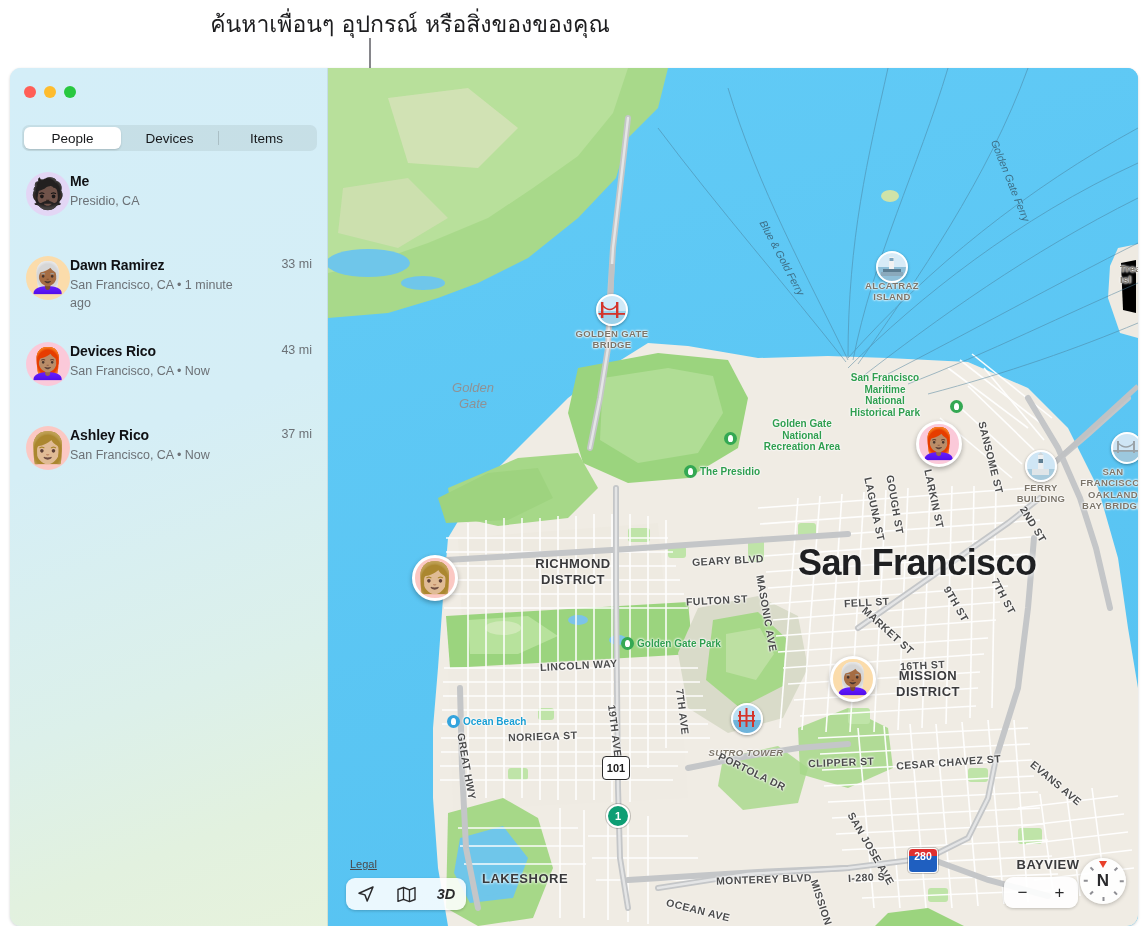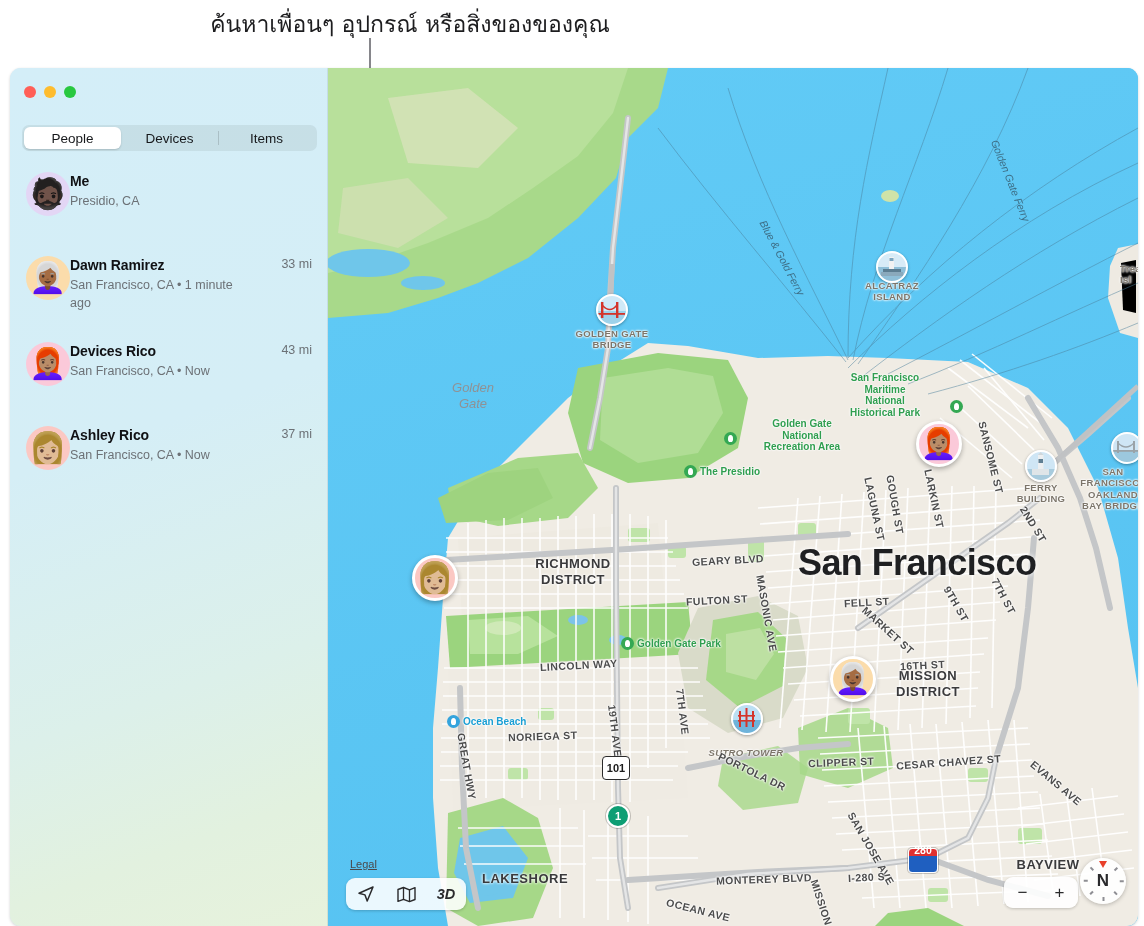--- a/index.html
+++ b/index.html
@@ -206,21 +206,21 @@
   .shield-ca {
     width: 24px; height: 24px; background: #0e9e74;
     border: 2px solid #fff; border-radius: 50%;
     color: #fff; box-shadow: 0 0 0 1px rgba(0,0,0,.2);
   }
   .shield-i {
     width: 30px; height: 25px; border-radius: 4px;
     background: linear-gradient(#e03030 0 30%, #1f5fc0 30% 100%);
     color: #fff; font-size: 10.5px; border: 1.5px solid #fff;
     box-shadow: 0 0 0 1px rgba(0,0,0,.2);
-    align-items: flex-end; padding-bottom: 16px;
+    align-items: flex-end; padding-bottom: 10px;
   }
 
   
   #legal-link {
     position: absolute; left: 22px; bottom: 56px;
     font-size: 11px; color: #4a4a4c;
     text-decoration: underline;
     margin-top: 44px;
   }
   #map-toolbar {

